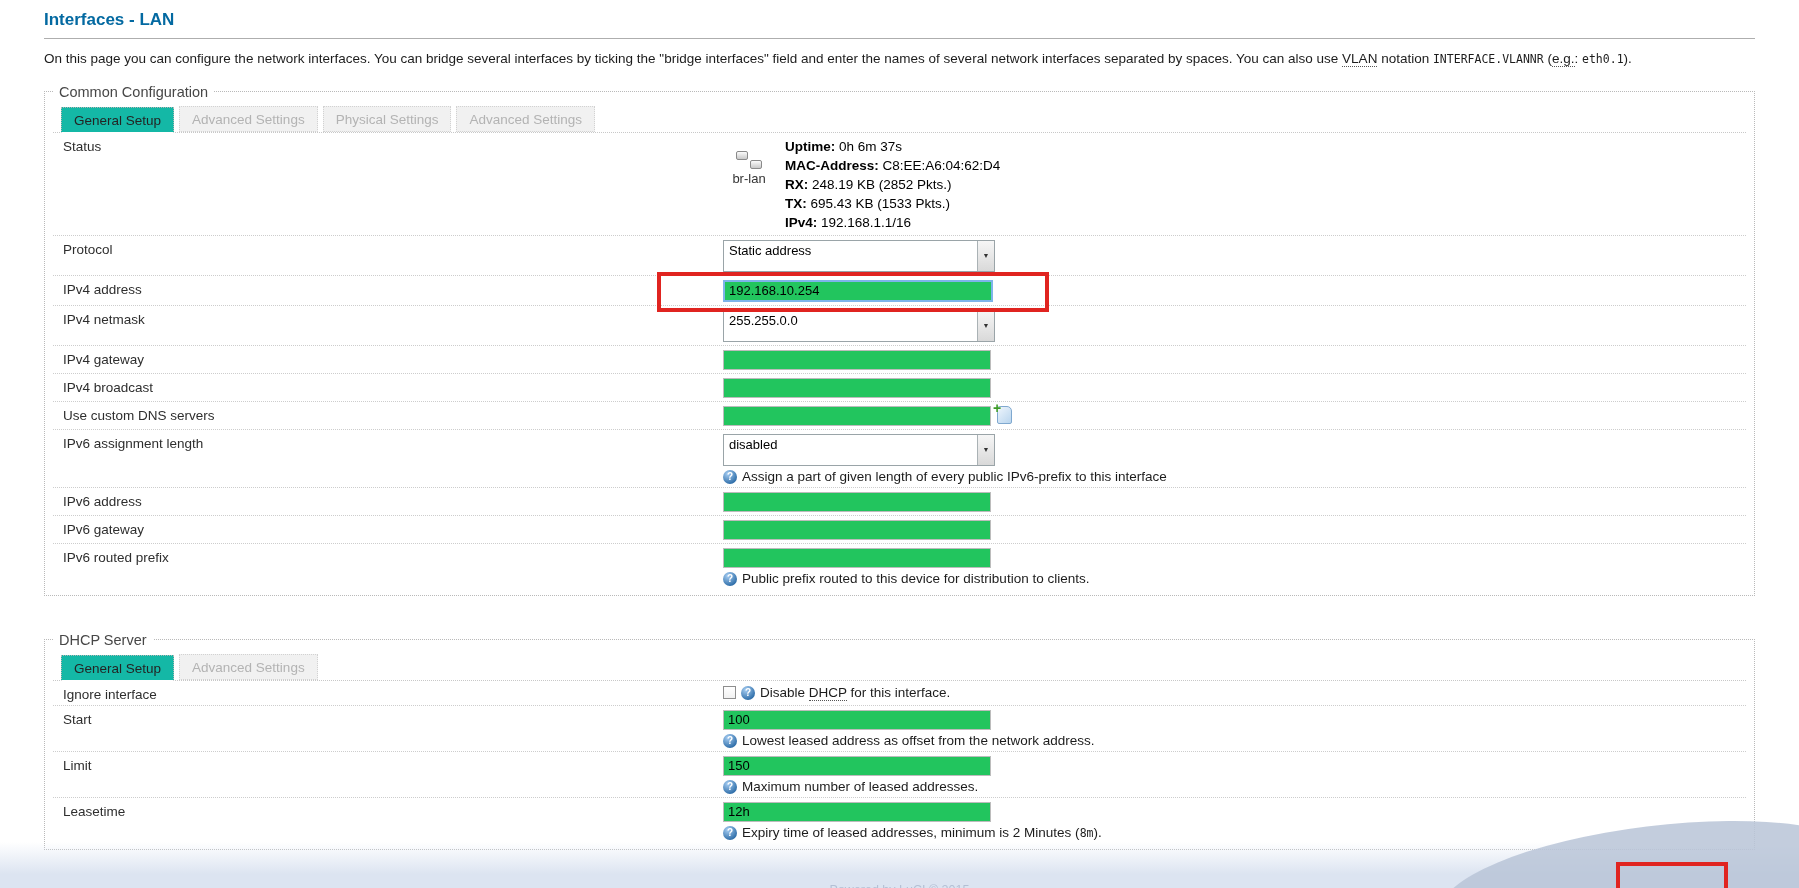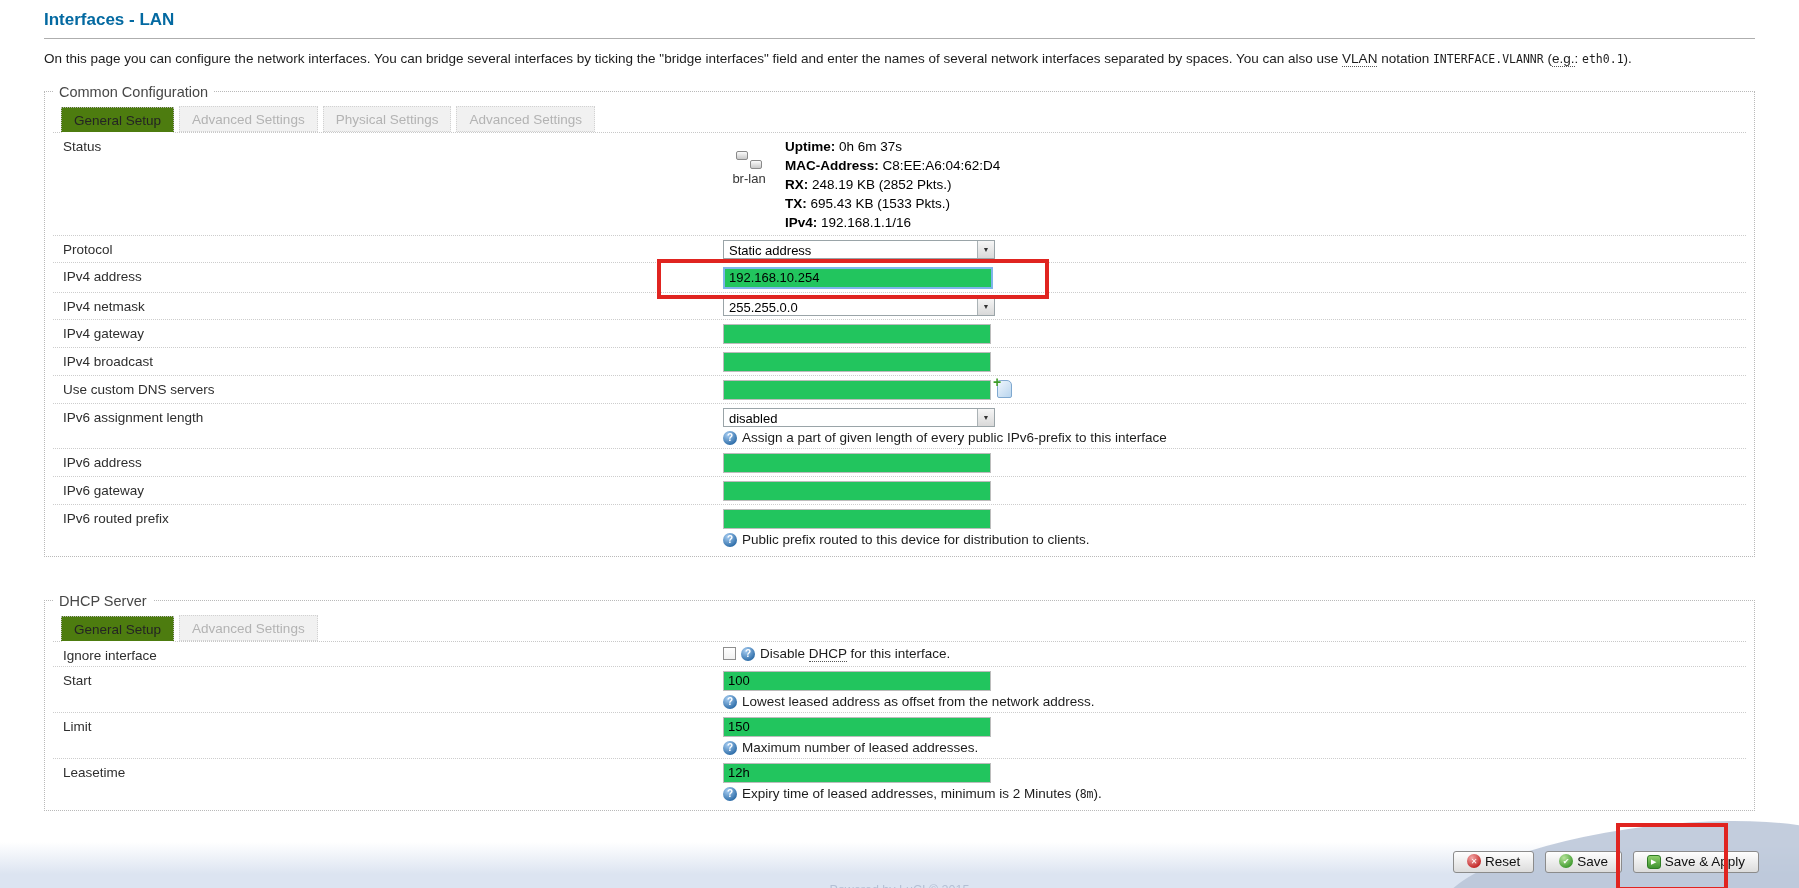--- a/index.html
+++ b/index.html
@@ -49,21 +49,21 @@
     border-bottom: 1px dotted #c8c8c8;
   }
   .tab {
     padding: 5px 12px 4px;
     margin-right: 5px;
     font-size: 13.5px;
     cursor: pointer;
     white-space: nowrap;
   }
   .tab.active {
-    background: #4d7c0f;
+    background: #14b8a6;
     border: 1px dotted #b5b5b5;
     border-bottom: 1px solid #fff;
     margin-bottom: -1px;
     color: #242424;
   }
   .tab.inactive {
     background: #f1f1f1;
     border: 1px dotted #d2d2d2;
     color: #b3b3b3;
   }
@@ -90,21 +90,21 @@
     padding: 1px 4px;
     font: 13px "Liberation Sans", sans-serif;
     color: #000; background: #22c55e;
     outline: none;
   }
   input.text.focused {
     border: 2px solid #7eb4ea;
     height: 22px; width: 270px;
   }
   .select {
-    width: 272px; height: 19px;
+    width: 272px; height: 32px;
     border: 1px solid #9aa4a8;
     background: #fff;
     display: inline-flex; align-items: stretch; justify-content: space-between;
     cursor: pointer; vertical-align: middle;
   }
   .select-value { padding: 2px 5px 0; font-size: 13px; color: #000; white-space: nowrap; overflow: hidden; }
   .select-btn {
     flex: 0 0 17px;
     border-left: 1px solid #aab2b5;
     background: linear-gradient(#f6f6f6, #d9d9d9);

